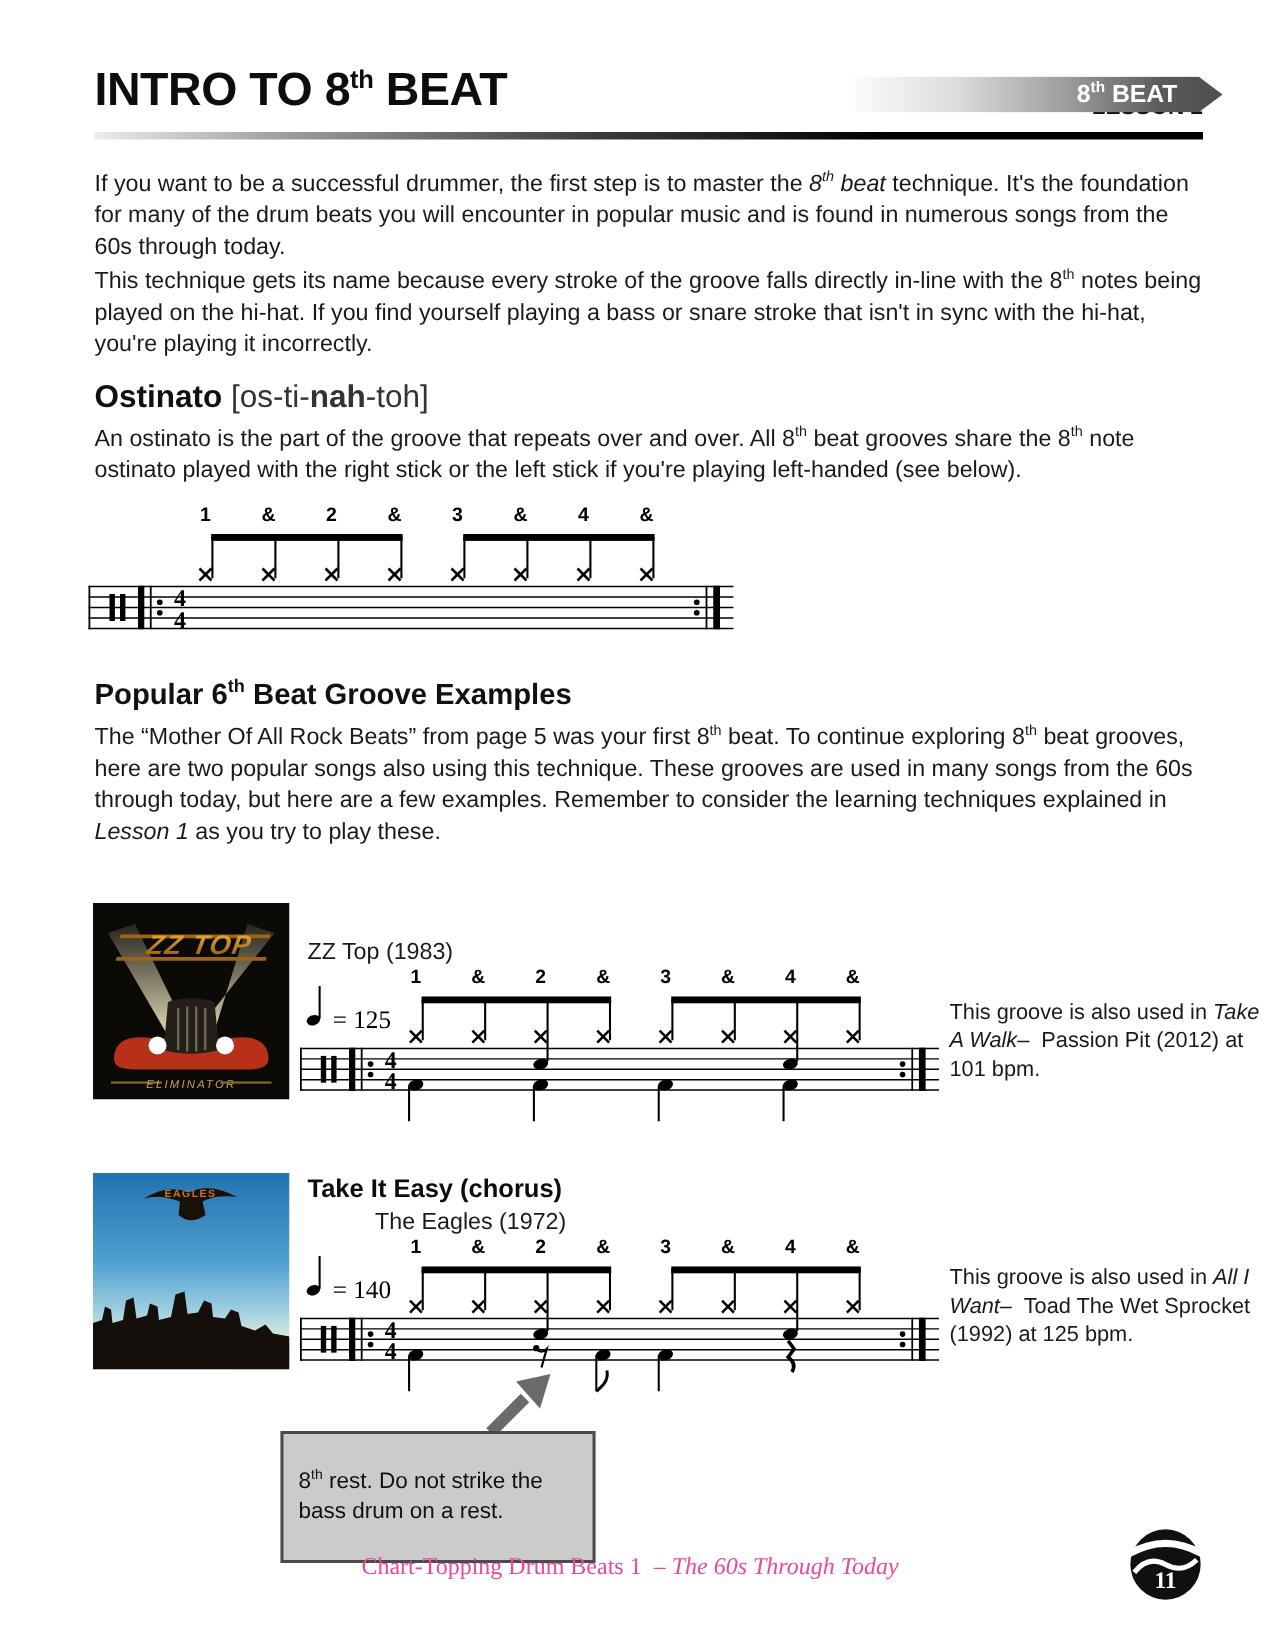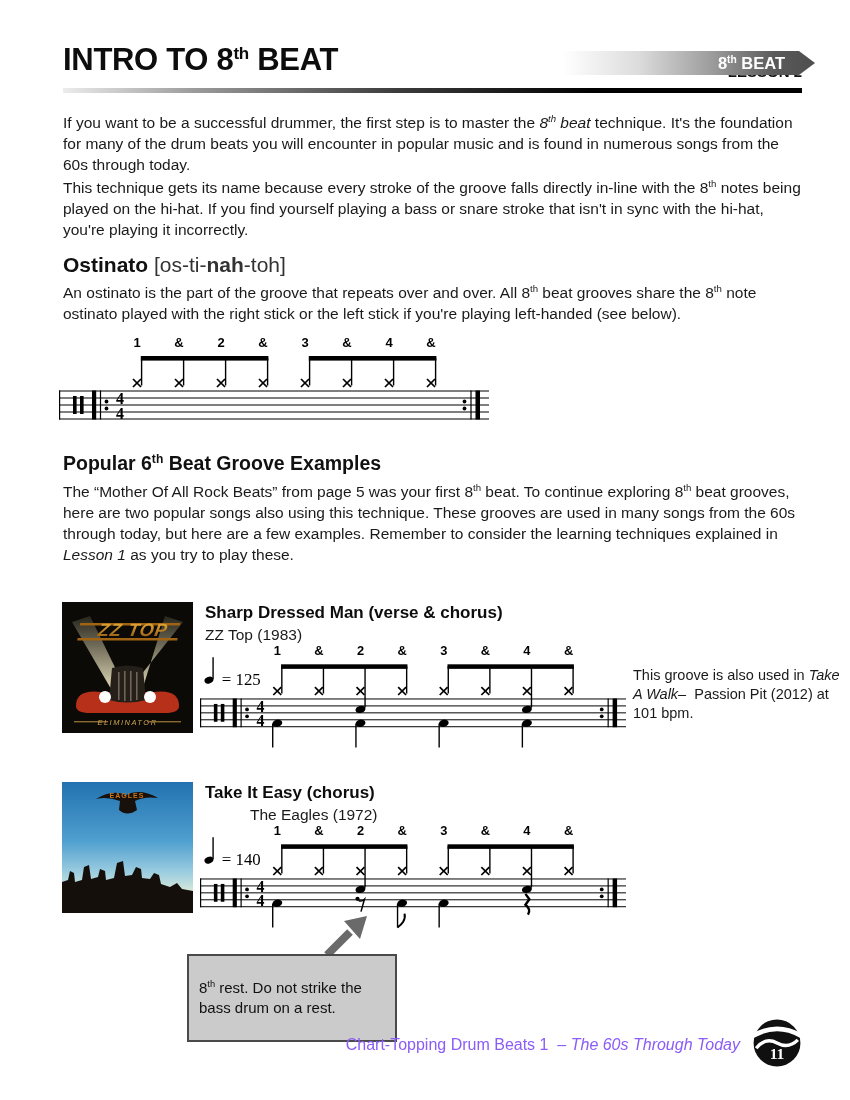--- a/index.html
+++ b/index.html
@@ -38,21 +38,21 @@
   svg text.ts  { font-family:"Liberation Serif",serif; font-size:16px; font-weight:bold; text-anchor:middle; fill:#000; }
   svg text.tempo { font-family:"Liberation Serif",serif; font-size:17px; fill:#000; }
 
   
   .callout {
     background:var(--color-callout-bg,#cbcbcb); border:2px solid var(--color-callout-border,#4a4a4a);
     padding:22px 10px; font-size:15px; line-height:20px; color:#111; width:186px;
   }
 
   
-  .footer-text { font-size:16px; color:#8b5cf6; text-align:right; }
+  .footer-text { font-size:16px; color:#ec4899; text-align:center;font-family:Liberation Serif, serif; }
 </style>
 </head>
 <body>
 
 <div class="page">
 
   <div class="abs lesson-label" style="left:600px;top:27px;width:202px;">LESSON 2</div>
 
   <div class="abs banner" style="left:563px;top:51px;width:252px;"><span><span>8</span><sup class="sup">th</sup><span> BEAT</span></span></div>
 
@@ -158,21 +158,20 @@
       <circle cx="43" cy="95" r="6" fill="#ffffff"></circle>
       <circle cx="88" cy="95" r="6" fill="#ffffff"></circle>
     </g>
     <g>
       <rect x="12" y="119" width="34" height="1.4" fill="#8a6a30"></rect>
       <text x="65.5" y="123" text-anchor="middle" font-family="Liberation Sans,sans-serif" font-size="7.5" font-style="italic" fill="#c9a352" letter-spacing="1.5">ELIMINATOR</text>
       <rect x="85" y="119" width="34" height="1.4" fill="#8a6a30"></rect>
     </g>
   </svg>
 
-  <div class="abs song-title" style="left:205px;top:603px;">Sharp Dressed Man (verse &amp; chorus)</div>
   <div class="abs song-artist" style="left:205px;top:626px;">ZZ Top (1983)</div>
 
   <svg id="notation-song1" class="abs" style="left:200px;top:641px;" width="426" height="112" viewBox="0 0 430 112">
     <g>
       <ellipse cx="9" cy="39" rx="4.6" ry="3.4" transform="rotate(-20 9 39)" fill="#000"></ellipse>
       <line x1="13.2" y1="38" x2="13.2" y2="16" stroke="#000" stroke-width="1.4"></line>
       <text x="22" y="44" class="tempo">= 125</text>
     </g>
   <line x1="0" y1="58" x2="430" y2="58" stroke="#000" stroke-width="1"></line>
       <line x1="0" y1="65" x2="430" y2="65" stroke="#000" stroke-width="1"></line>
@@ -331,20 +330,21 @@
       <path d="M328.5,73 L 332.5,78.5 L 328.5,84 Q 334.5,88.5 331,94" stroke="#000" stroke-width="2.4" fill="none"></path>
       <line x1="376.6" y1="25" x2="376.6" y2="52.5" stroke="#000" stroke-width="1.4"></line>
       <line x1="368" y1="46" x2="376" y2="54" stroke="#000" stroke-width="1.7"></line>
       <line x1="368" y1="54" x2="376" y2="46" stroke="#000" stroke-width="1.7"></line>
       <circle cx="405.5" cy="68.5" r="1.9" fill="#000"></circle>
       <circle cx="405.5" cy="75.5" r="1.9" fill="#000"></circle>
       <line x1="412" y1="57.5" x2="412" y2="86.5" stroke="#000" stroke-width="1.2"></line>
       <rect x="416.5" y="57.5" width="4.5" height="29" fill="#000"></rect>
     </svg>
 
+  <div class="abs side-note" style="left:633px;top:843px;width:218px;"><span>This groove is also used in </span><i>All I Want–</i><span>&nbsp; Toad The Wet Sprocket (1992) at 125 bpm.</span></div>
 
   <svg class="abs" style="left:320px;top:912px;" width="58" height="46" viewBox="0 0 58 46">
     <line x1="7" y1="43" x2="30" y2="20" stroke="var(--color-arrow-gray,#6a6a6a)" stroke-width="8"></line>
     <polygon points="24,9 47,4 40,27" fill="var(--color-arrow-gray,#6a6a6a)"></polygon>
   </svg>
 
   <div class="abs callout" style="left:187px;top:954px;"><span>8</span><sup class="sup">th</sup><span> rest. Do not strike the bass drum on a rest.</span></div>
 
   <div class="abs footer-text" style="left:100px;top:1036px;width:640px;"><span>Chart-Topping Drum Beats 1</span><span> &nbsp;– </span><i>The 60s Through Today</i></div>
 

